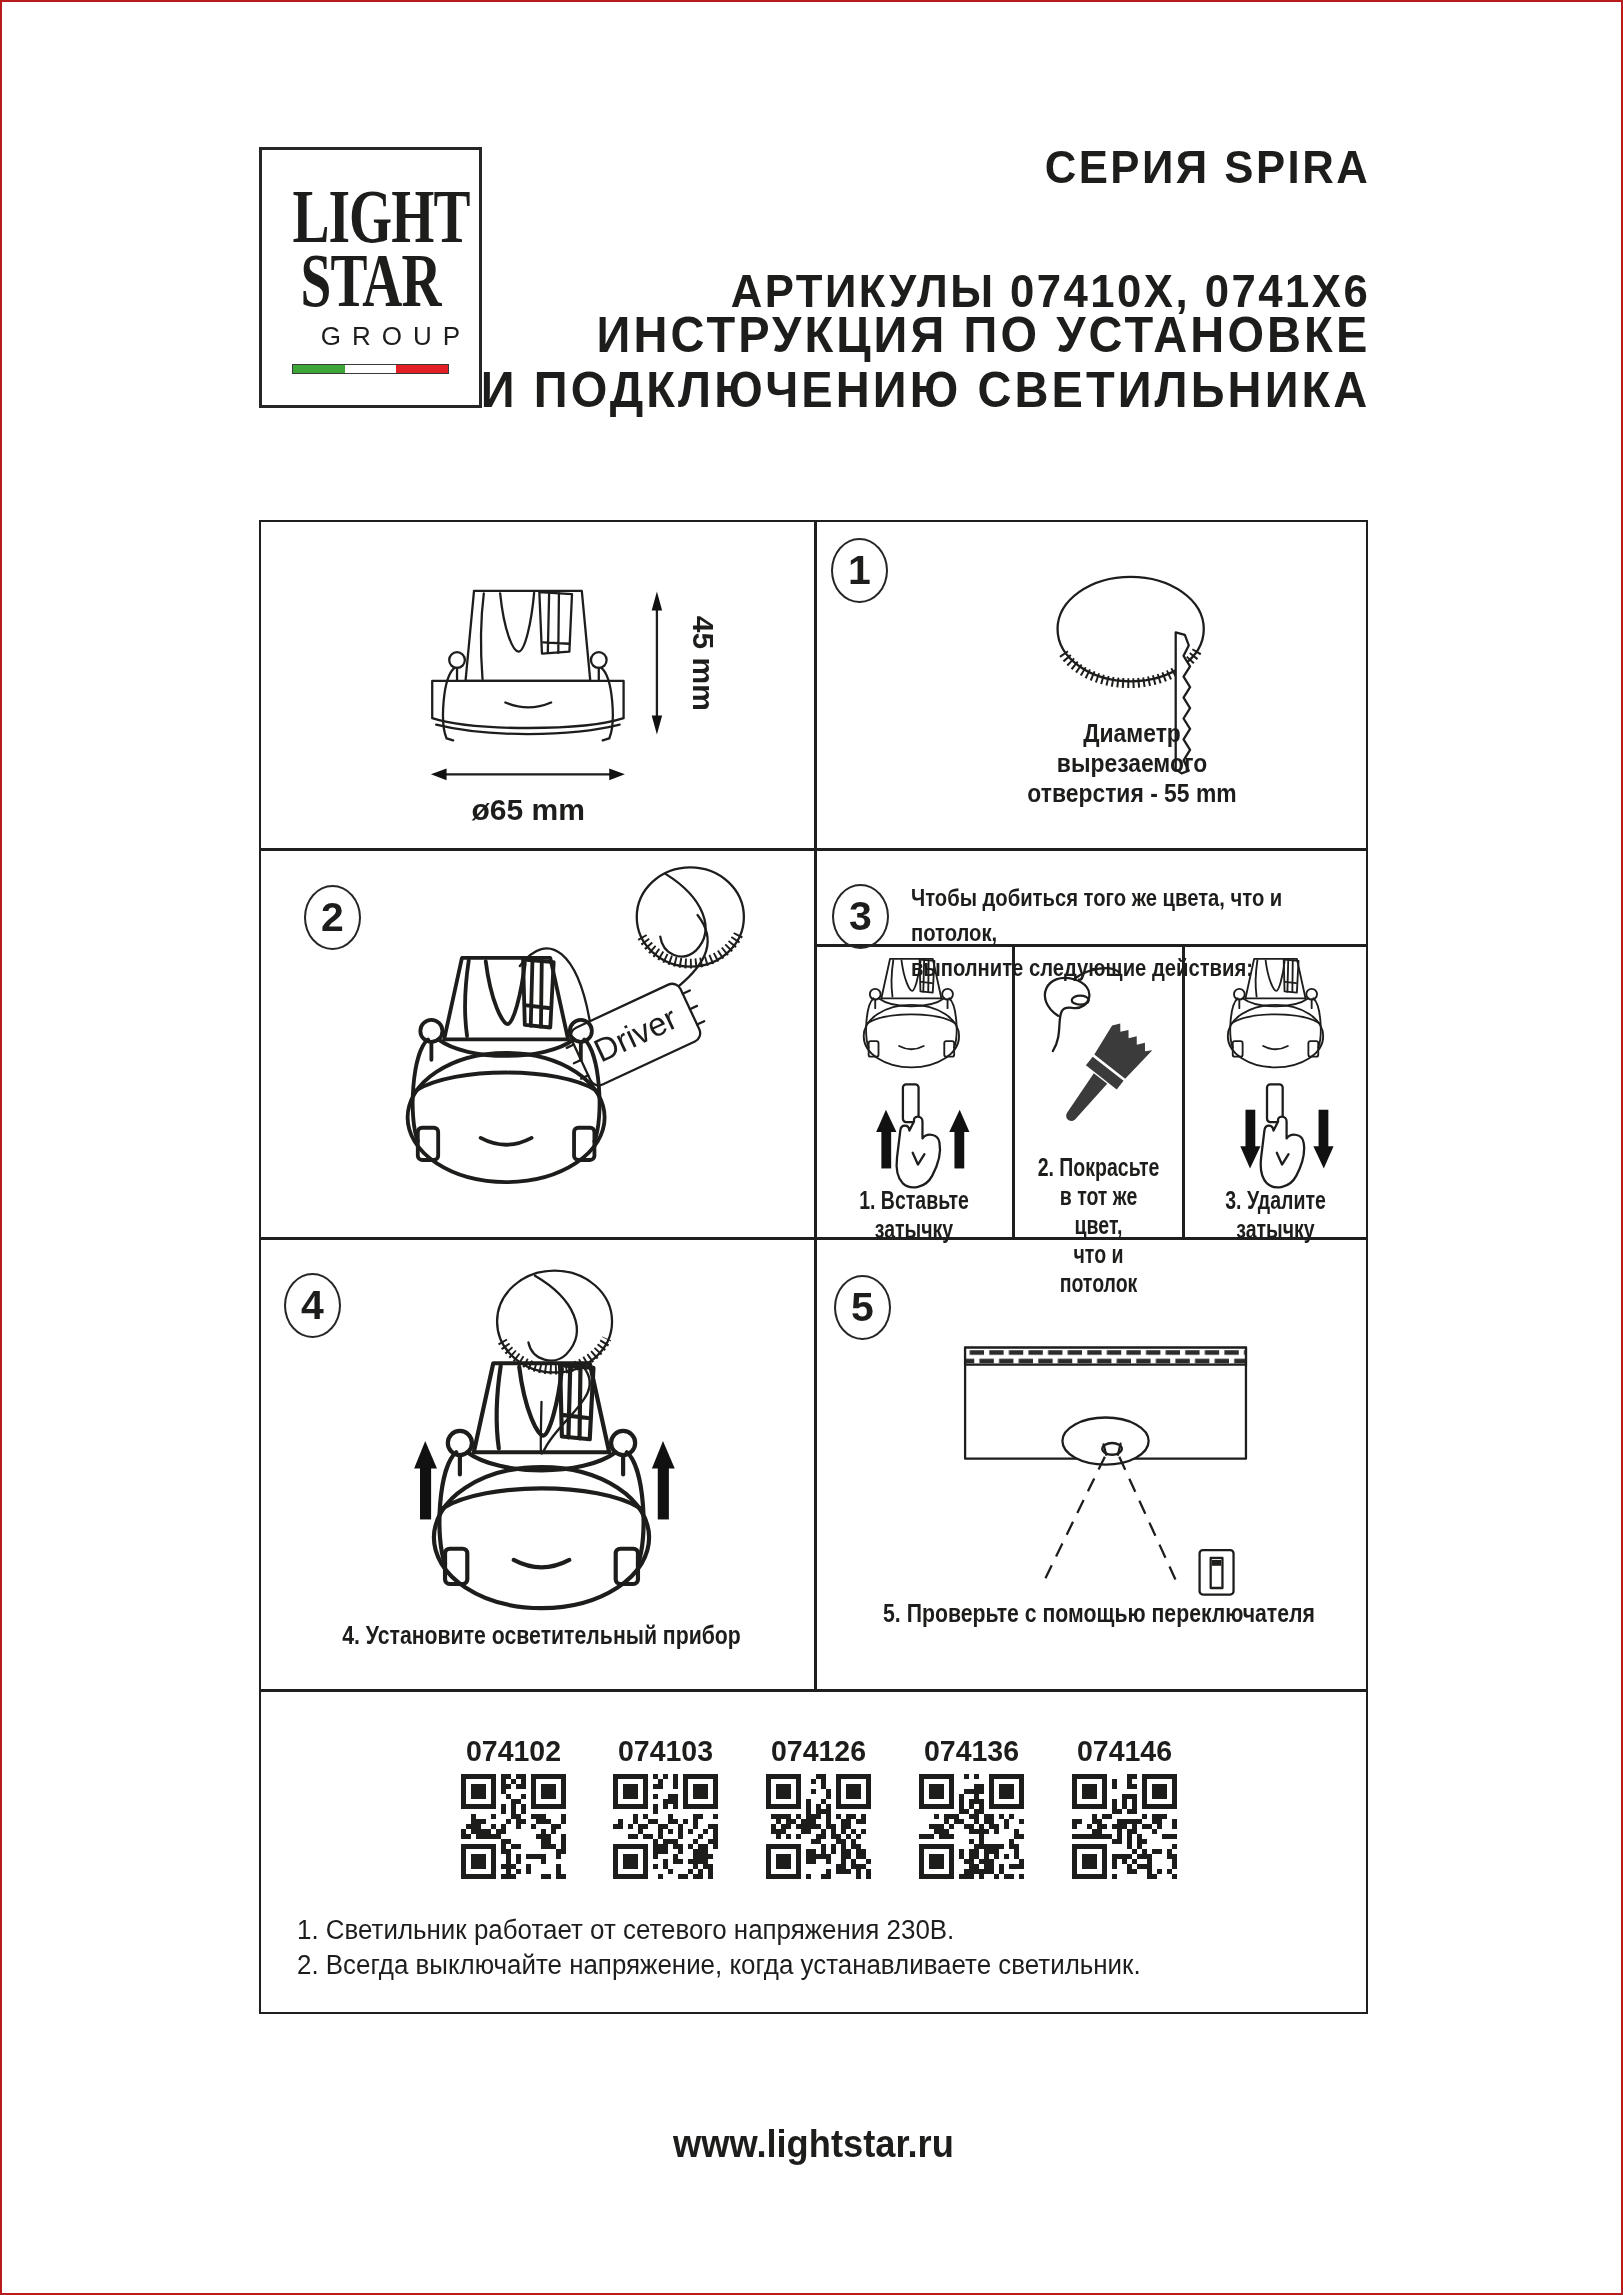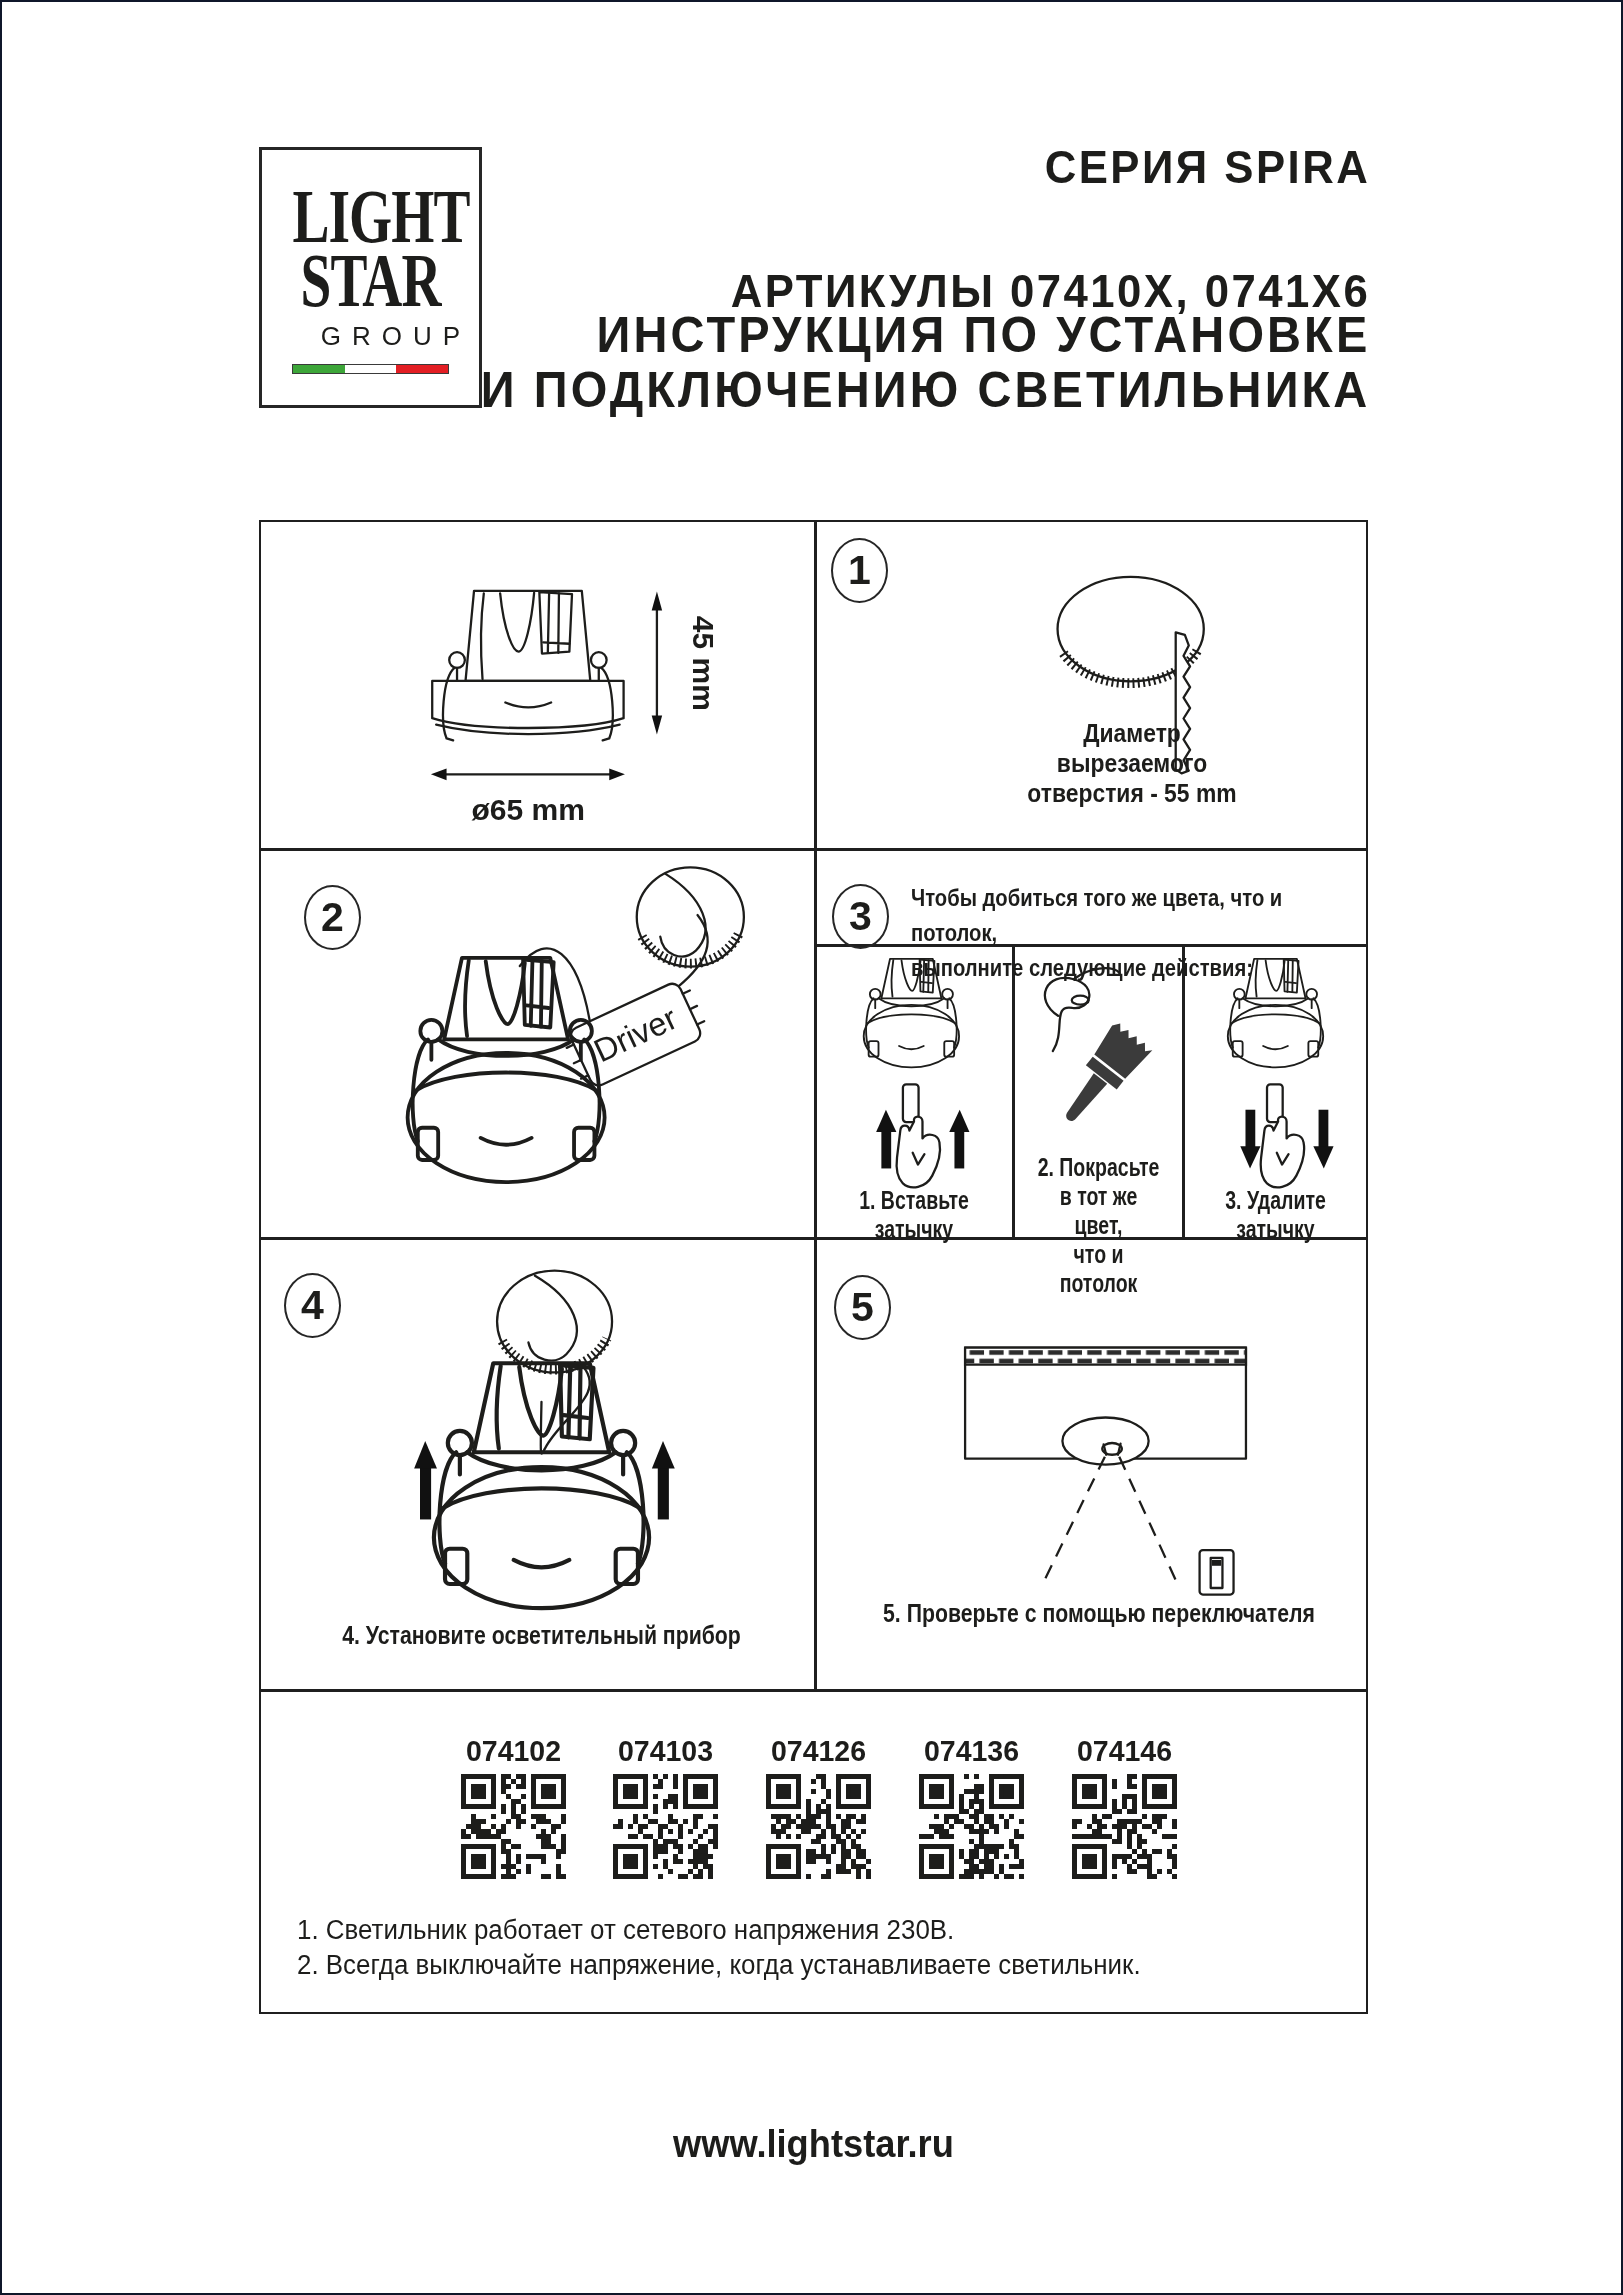--- a/index.html
+++ b/index.html
@@ -1,18 +1,18 @@
 <!DOCTYPE html>
 <html style="font-size:10.5px"><head>
 <meta charset="utf-8">
 <style>
   html,body{margin:0;padding:0;background:#888;}
   .page{position:relative;width:1623px;height:2295px;background:#fff;
         font-family:"Liberation Sans",sans-serif;color:#1d1d1b;overflow:hidden;
-        border:2px solid #0f172a;box-sizing:border-box;}
+        border:2px solid #b91c1c;box-sizing:border-box;}
   .abs{position:absolute;}
   .ink{background:#1f1f1f;}
   
   .logo-box{left:257px;top:145px;width:223px;height:261px;border:3.9px solid #262626;box-sizing:border-box;text-align:center;}
   .logo-word{font-family:"Liberation Serif",serif;font-weight:700;font-size:77px;line-height:64px;
              letter-spacing:-1.3px;transform:scaleX(.72);transform-origin:center;white-space:nowrap;}
   .logo-l1{margin-top:34px;}
   .logo-group{margin-top:10.5px;font-size:26px;font-weight:400;letter-spacing:11px;text-indent:11px;line-height:26px;padding-left:40px;}
   .flag{margin:15.7px auto 0;width:155px;height:7.8px;border:1.3px solid #3a3a3a;display:flex;}
   .flag>div{flex:1;}

